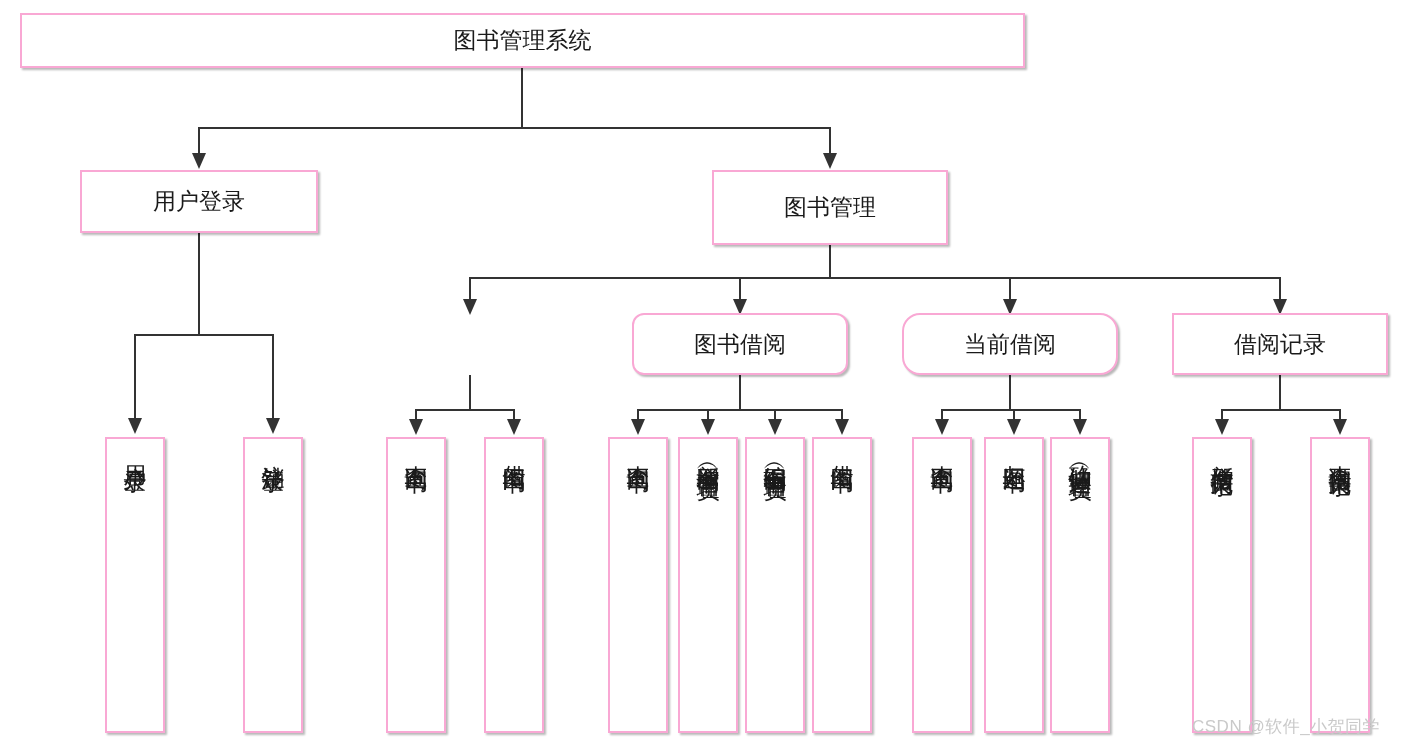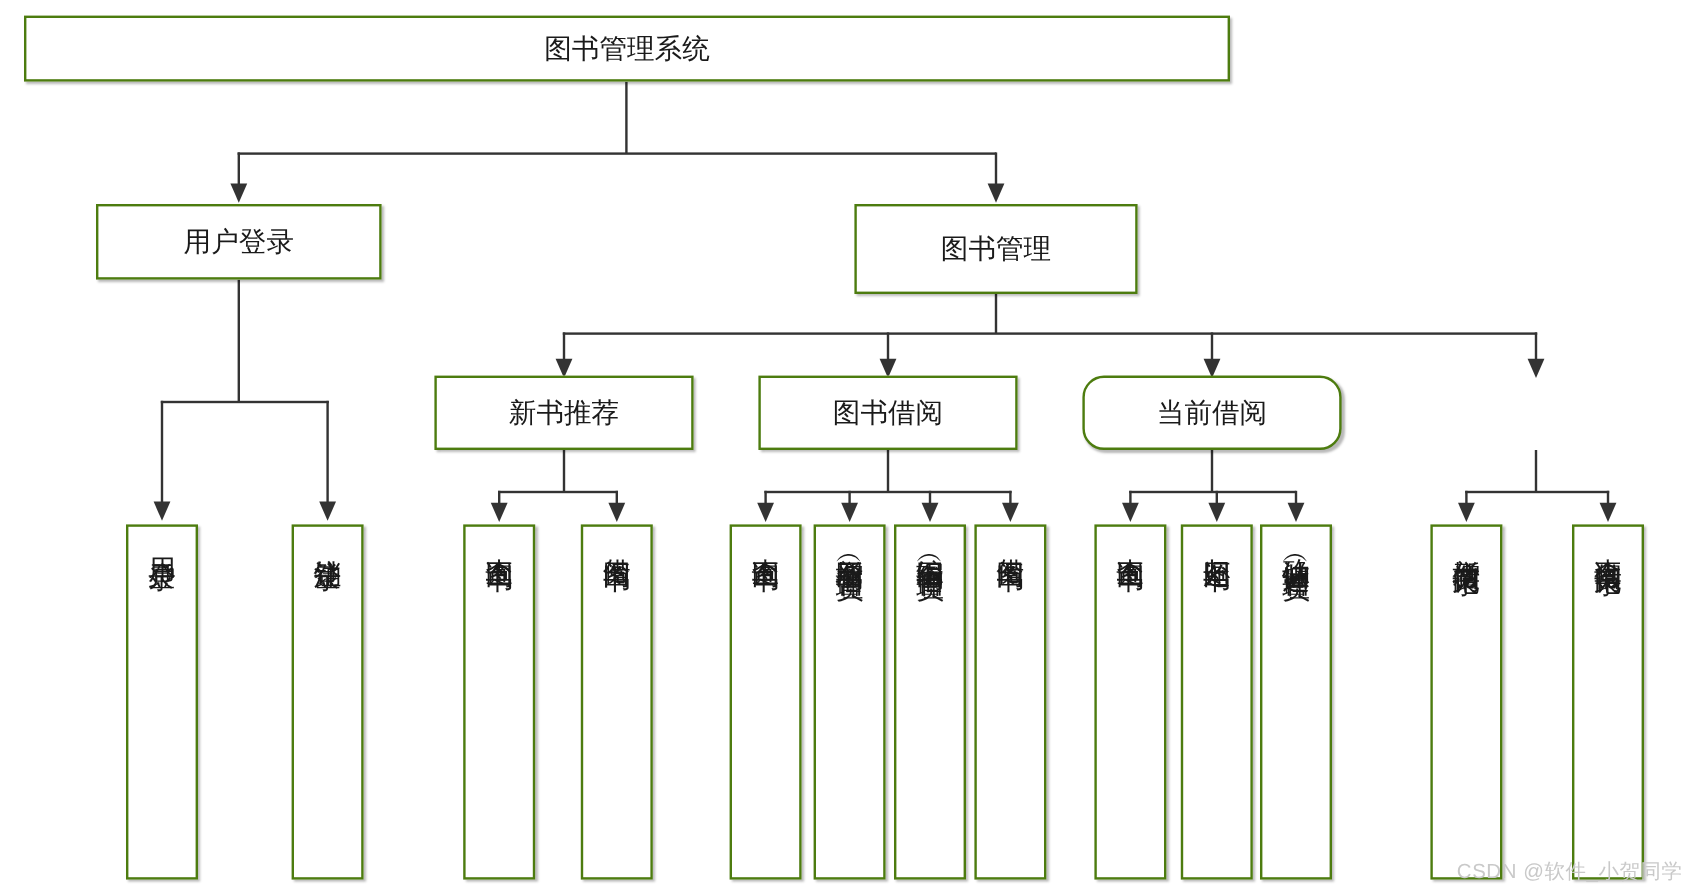--- a/index.html
+++ b/index.html
@@ -14,21 +14,21 @@
     position: relative;
     width: 1405px;
     height: 747px;
     background: #ffffff;
     overflow: hidden;
   }
   .node {
     position: absolute;
     box-sizing: border-box;
     background: #ffffff;
-    border: 2px solid #4d7c0f;
+    border: 2px solid #f9a8d4;
     box-shadow: 2px 2px 2px rgba(0,0,0,0.28);
     display: flex;
     align-items: center;
     justify-content: center;
   }
   .node .label {
     color: #1a1a1a;
     text-align: center;
     line-height: 1.22;
     white-space: pre;
@@ -142,29 +142,29 @@
     <span class="label">图书管理系统</span>
   </div>
 
   <div class="node horizontal" style="left:80px; top:170px; width:238px; height:63px;">
     <span class="label">用户登录</span>
   </div>
   <div class="node horizontal" style="left:712px; top:170px; width:236px; height:75px;">
     <span class="label">图书管理</span>
   </div>
 
-  <div class="node horizontal" style="left:362px; top:313px; width:216px; height:62px;">
-    <span class="label">新书推荐</span>
-  </div>
-  <div class="node horizontal" style="left:632px; top:313px; width:216px; height:62px;">
+  <div class="node horizontal" style="left:632px; top:313px; width:216px; height:62px;border-radius:12px;">
     <span class="label">图书借阅</span>
   </div>
   <div class="node horizontal" style="left:902px; top:313px; width:216px; height:62px;border-radius:18px;">
     <span class="label">当前借阅</span>
   </div>
+  <div class="node horizontal" style="left:1172px; top:313px; width:216px; height:62px;">
+    <span class="label">借阅记录</span>
+  </div>
 
   <div class="node vertical" style="left:105px; top:437px; width:60px; height:296px;">
     <span class="label">用户登录</span>
   </div>
   <div class="node vertical" style="left:243px; top:437px; width:60px; height:296px;">
     <span class="label">注销登录</span>
   </div>
 
   <div class="node vertical" style="left:386px; top:437px; width:60px; height:296px;">
     <span class="label">查询图书</span>
@@ -196,15 +196,15 @@
     <span class="label">确认归还（管理员）</span>
   </div>
 
   <div class="node vertical" style="left:1192px; top:437px; width:60px; height:296px;">
     <span class="label">新增借阅记录</span>
   </div>
   <div class="node vertical" style="left:1310px; top:437px; width:60px; height:296px;">
     <span class="label">查询借阅记录</span>
   </div>
 
-  <div class="watermark" style="left:1192px; top:715px;margin-left:22px;">CSDN @软件_小贺同学</div>
+  <div class="watermark" style="left:1192px; top:715px;">CSDN @软件_小贺同学</div>
 
 </div>
 
 </body></html>

